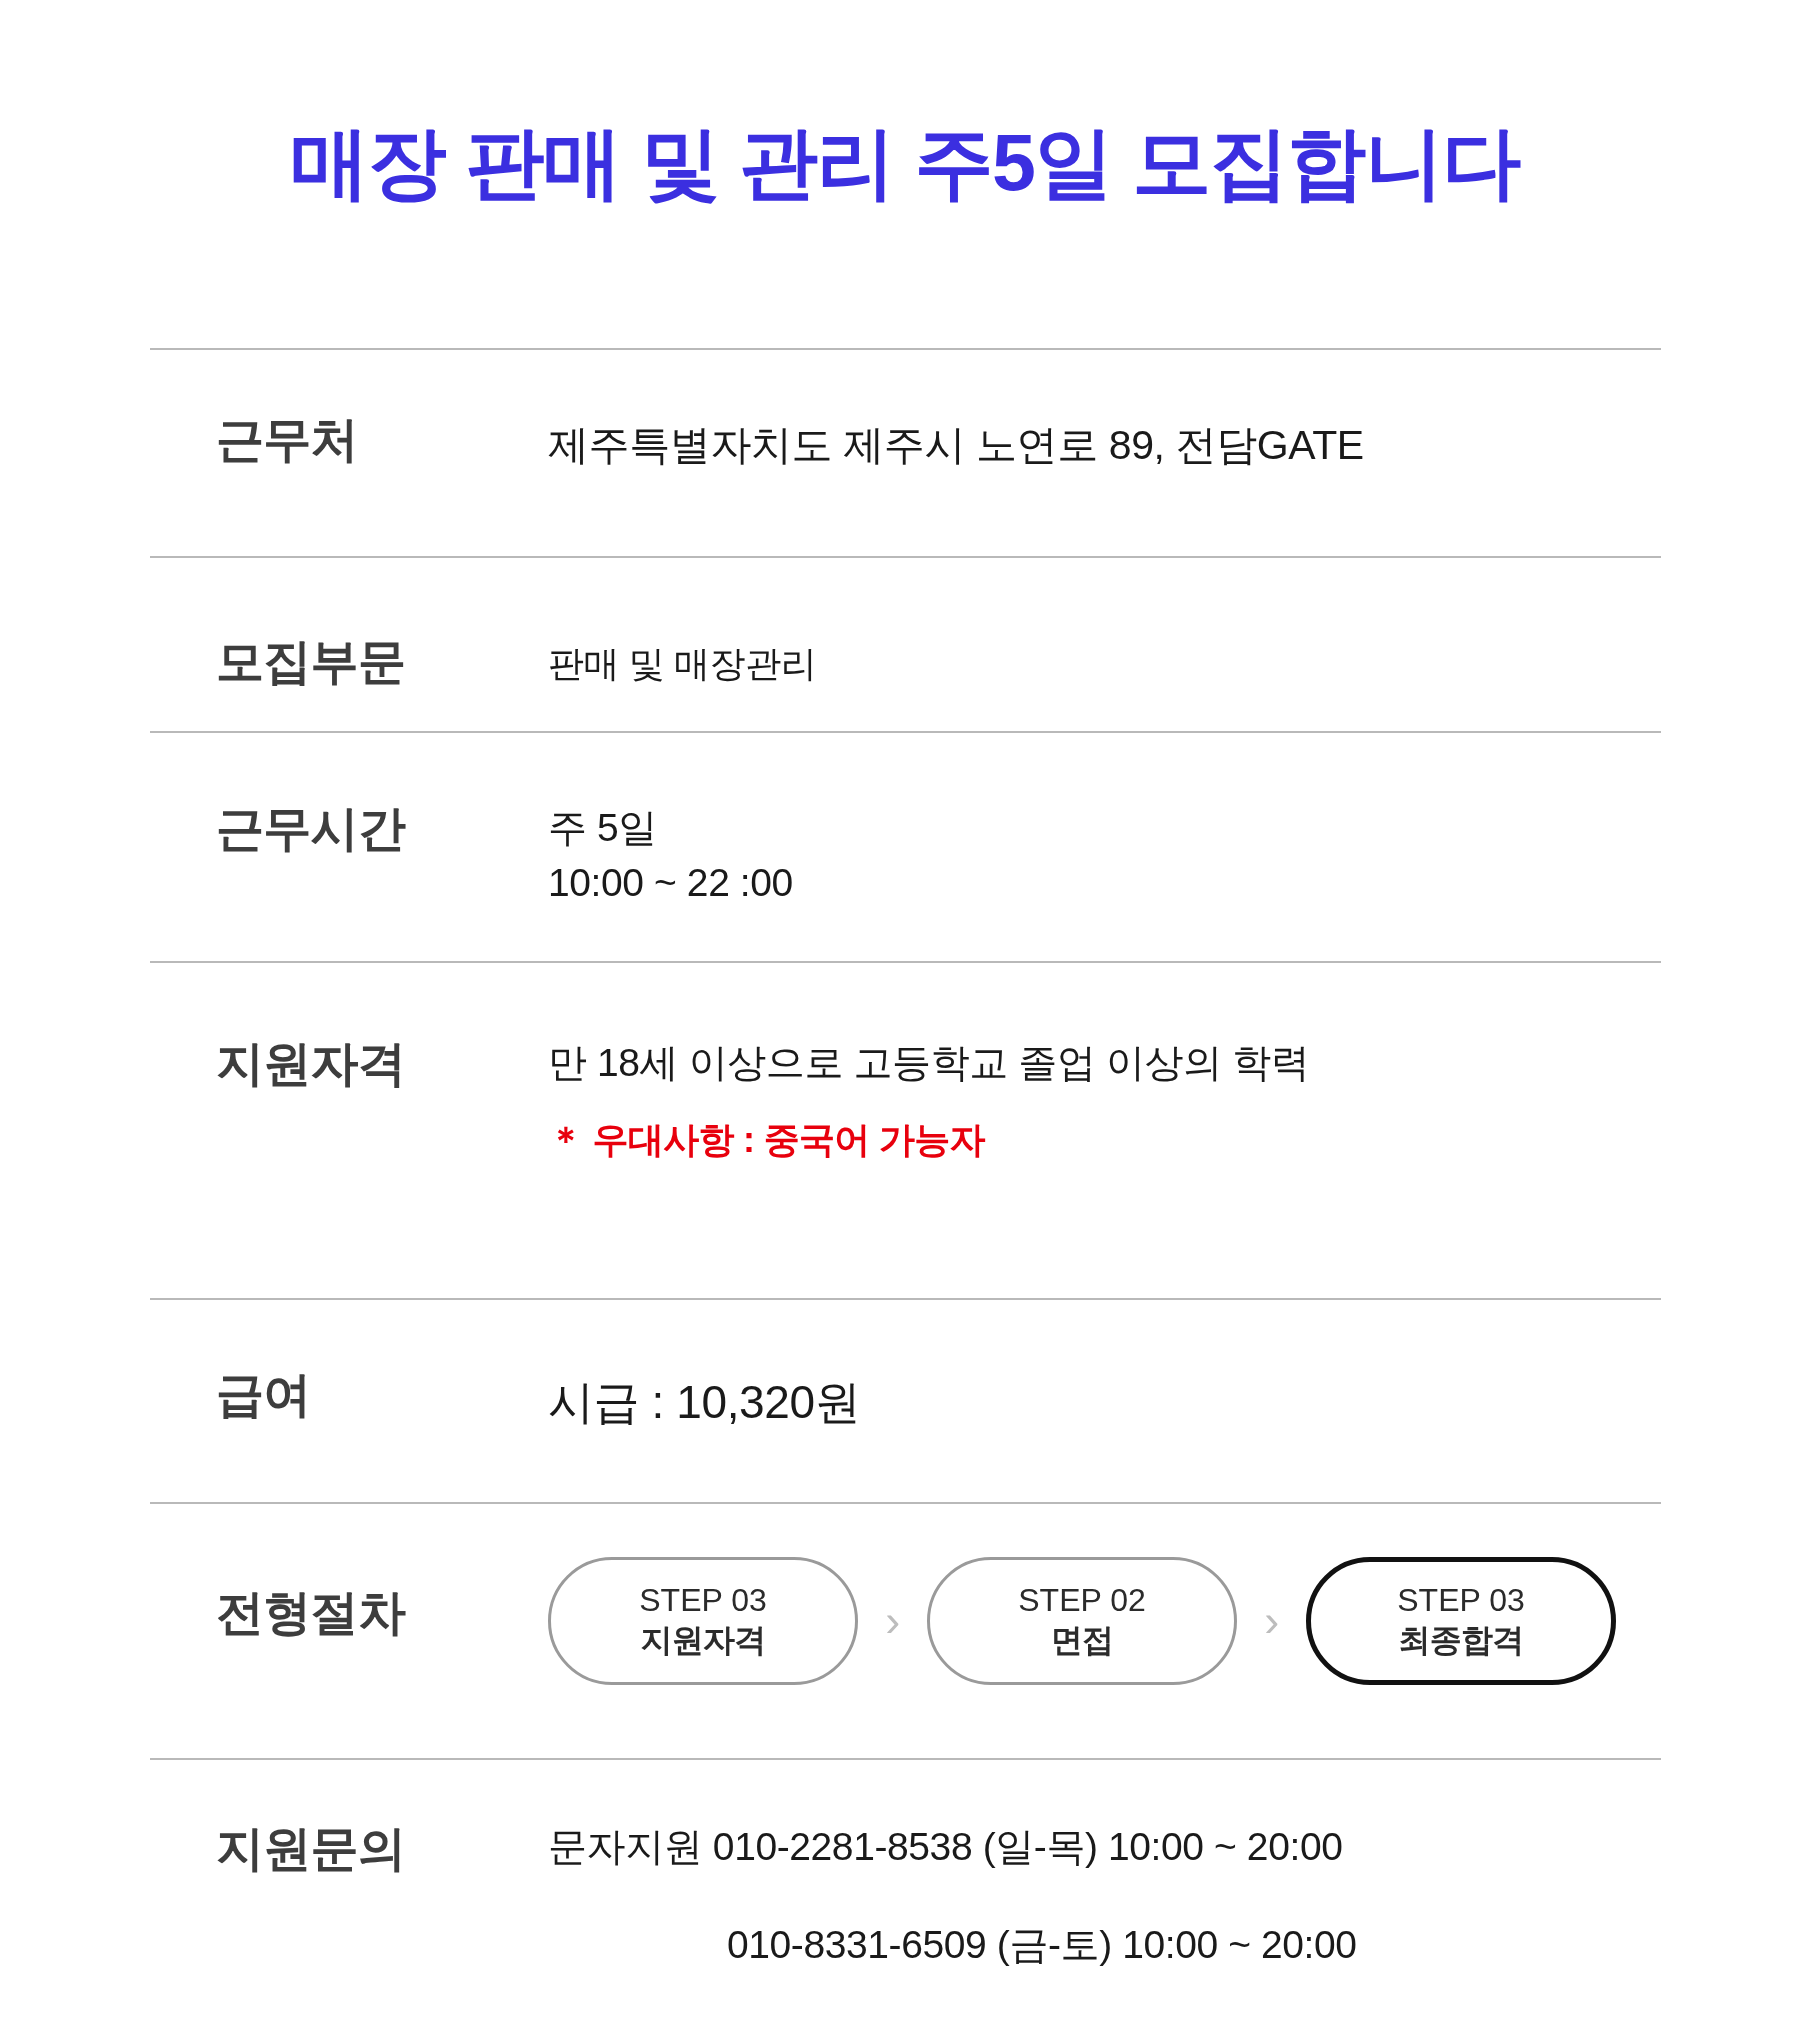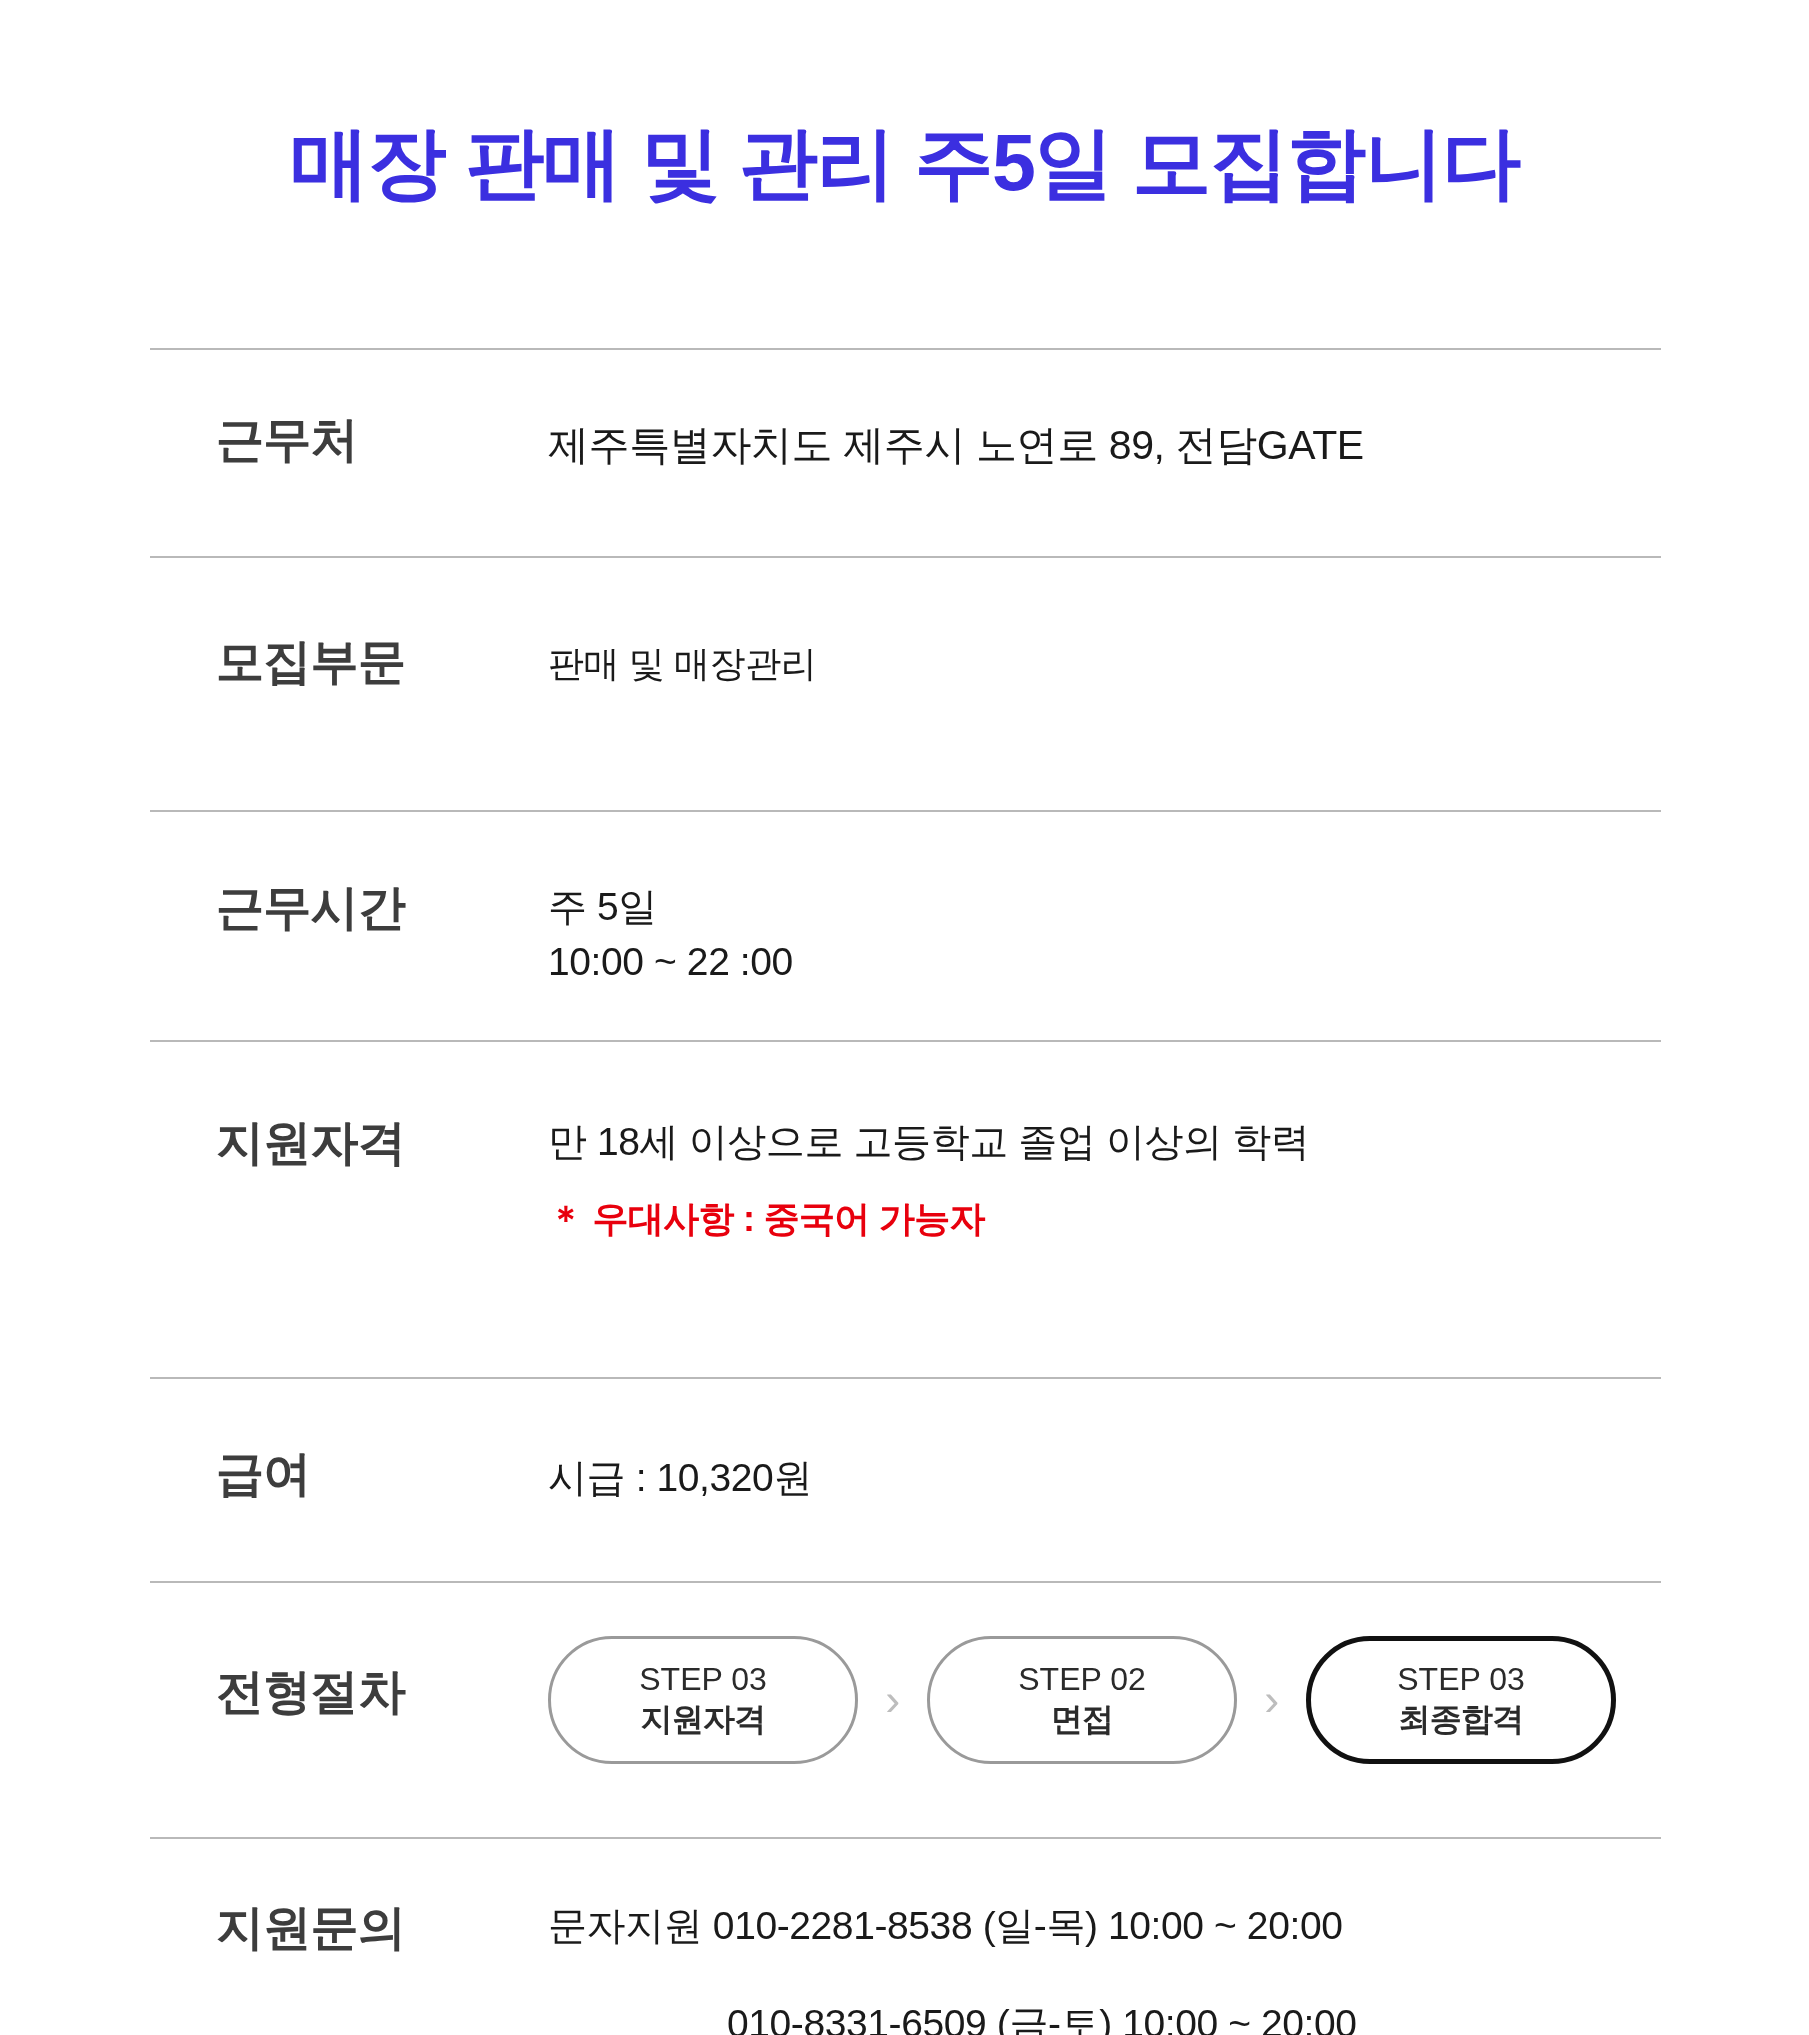--- a/index.html
+++ b/index.html
@@ -62,42 +62,42 @@
     flex: 1 1 auto;
     color: #1a1a1a;
     letter-spacing: -0.4px;
   }
 
   
   .row-workplace       { height: 208px; }
   .row-workplace .row-label  { padding-top: 58px; padding-left: 66px; }
   .row-workplace .row-value  { padding-top: 68px; font-size: 41px; }
 
-  .row-position        { height: 254px; }
+  .row-position        { height: 175px; }
   .row-position .row-label   { padding-top: 72px; padding-left: 66px; }
   .row-position .row-value   { padding-top: 82px; font-size: 36px; }
 
   .row-hours           { height: 230px; }
   .row-hours .row-label      { padding-top: 64px; padding-left: 66px; }
   .row-hours .row-value      { padding-top: 67px; font-size: 39px; line-height: 1.42; }
 
   .row-qualification   { height: 337px; }
   .row-qualification .row-label { padding-top: 69px; padding-left: 66px; }
   .row-qualification .row-value { padding-top: 73px; font-size: 39px; }
   .qual-note {
     margin-top: 26px;
     color: #e8000d;
     font-weight: bold;
     font-size: 36px;
     letter-spacing: -0.7px;
   }
 
   .row-salary          { height: 204px; }
   .row-salary .row-label     { padding-top: 63px; padding-left: 66px; }
-  .row-salary .row-value     { padding-top: 72px; font-size: 39px; }
+  .row-salary .row-value     { padding-top: 72px; font-size: 46px; }
 
   .row-process         { height: 256px; }
   .row-process .row-label    { padding-top: 77px; padding-left: 66px; }
   .row-process .row-value    { padding-top: 53px; }
 
   .row-contact         { border-top: 2.2px solid #b9b9b9; height: 241px; }
   .row-contact .row-label    { padding-top: 57px; padding-left: 66px; }
   .row-contact .row-value    { padding-top: 60px; font-size: 39px; }
   .contact-line2 {
     margin-top: 44px;

